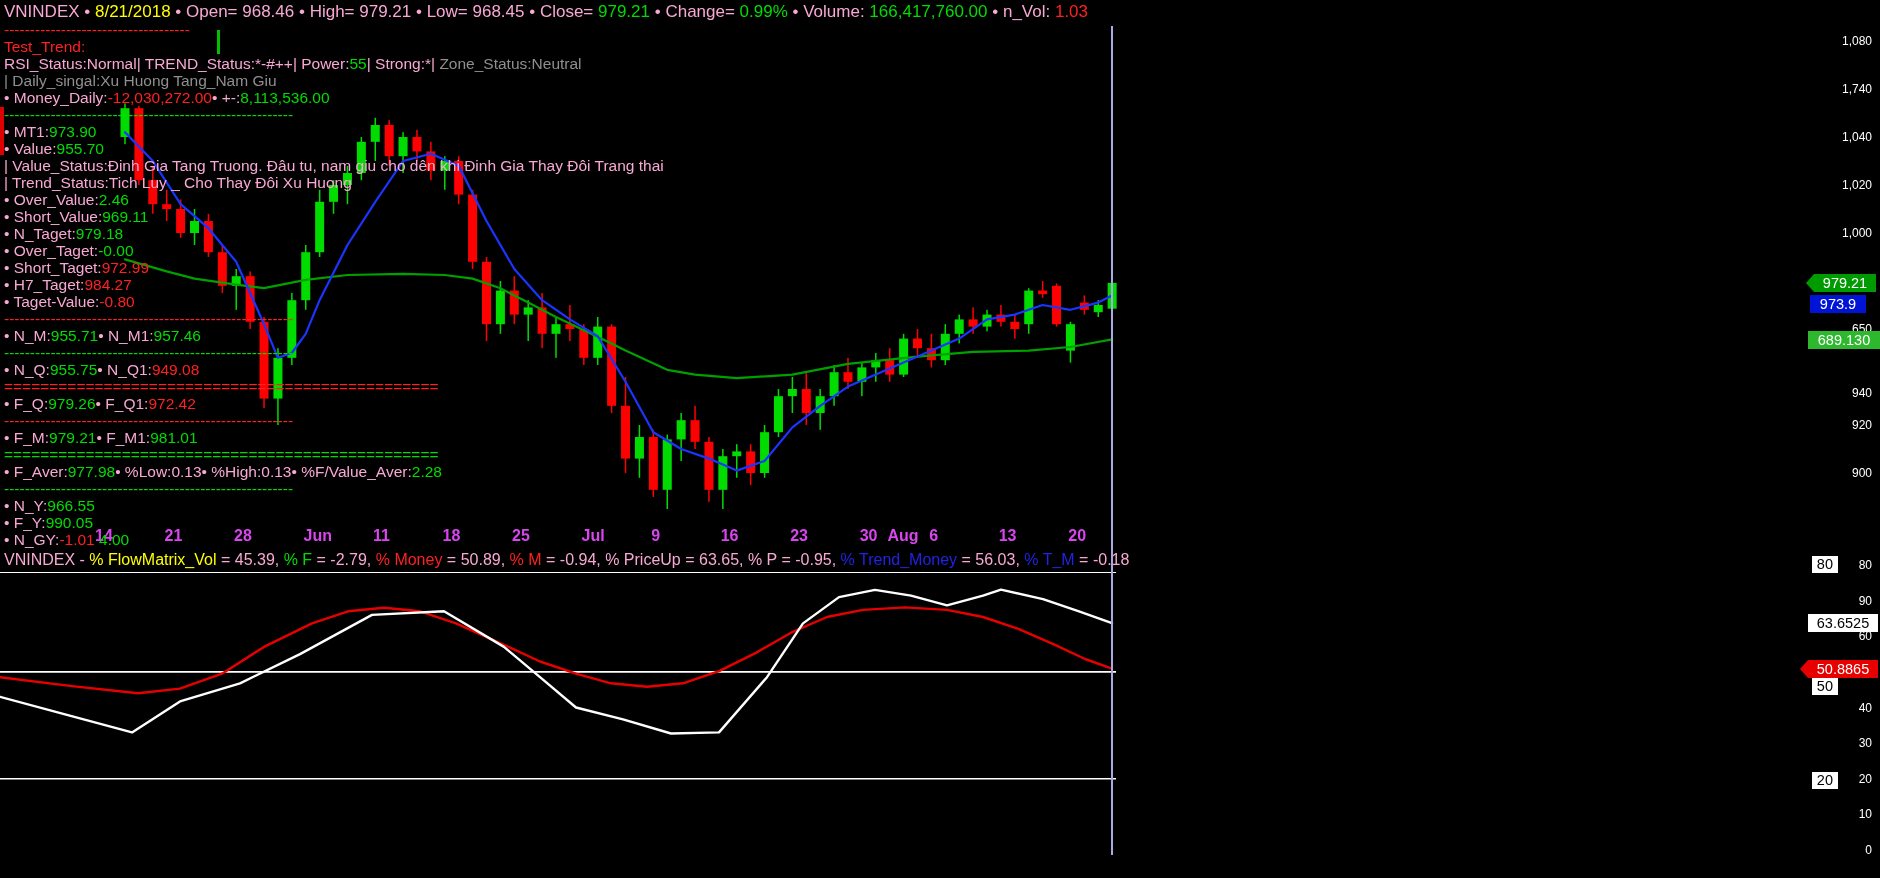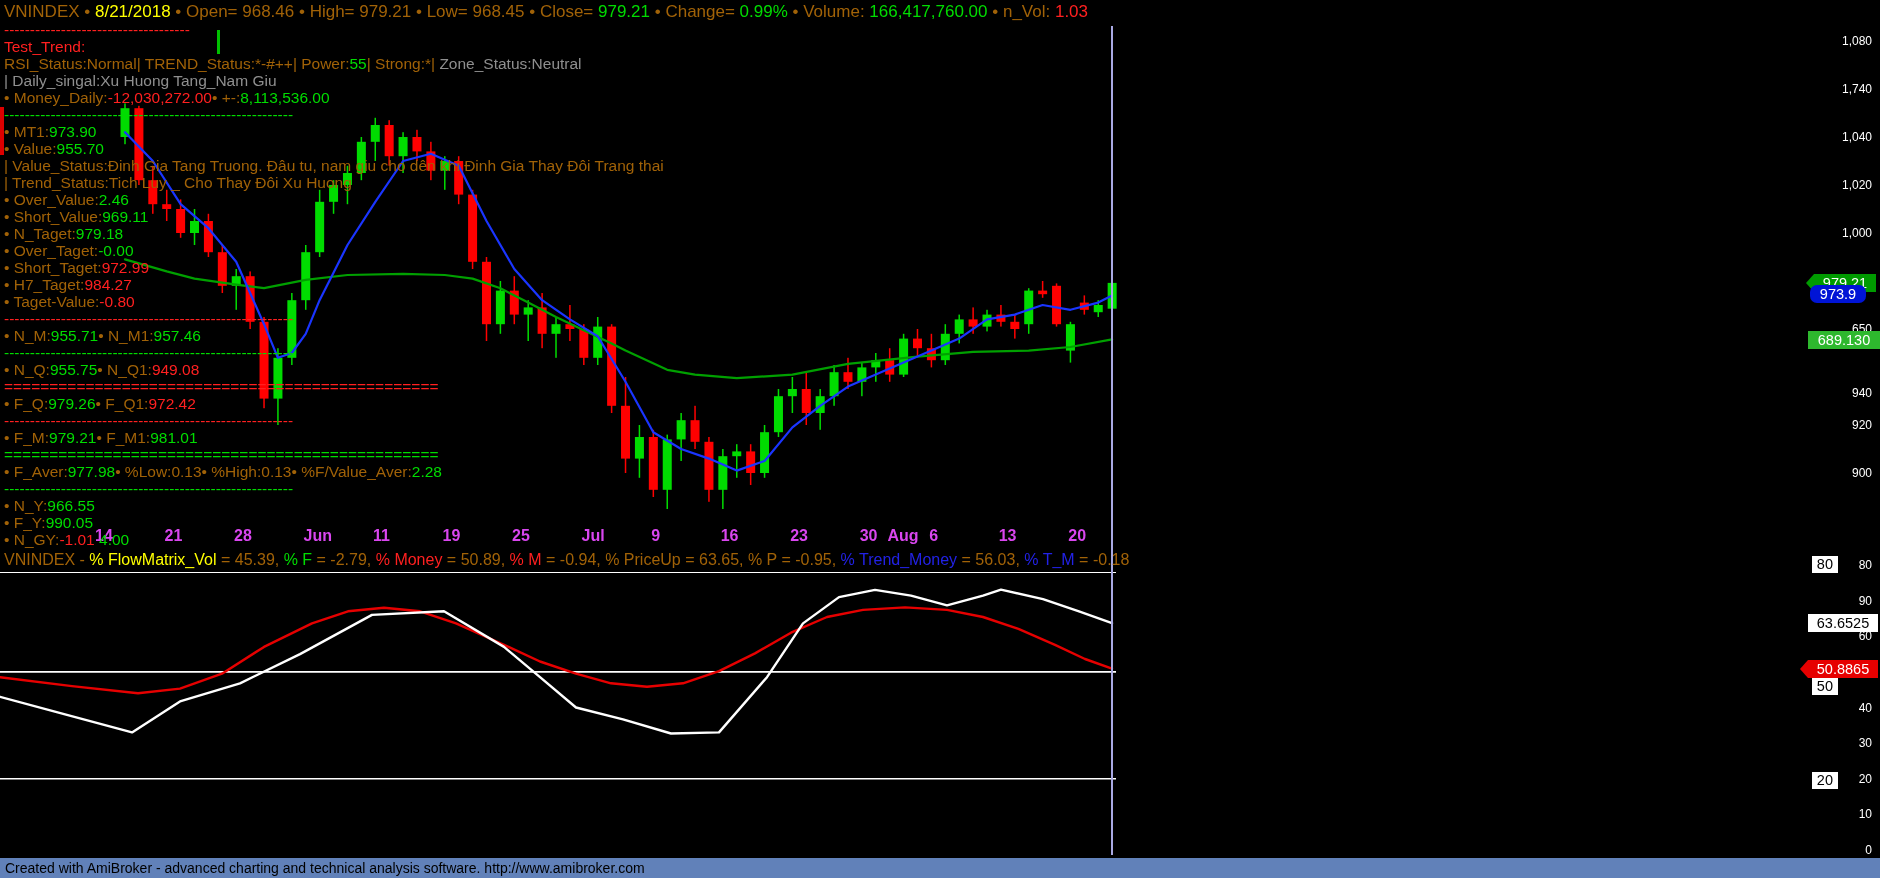--- a/index.html
+++ b/index.html
@@ -5,21 +5,21 @@
   html,body{margin:0;padding:0;background:#000;}
   #root{position:relative;width:1880px;height:878px;background:#000;overflow:hidden;
         font-family:"Liberation Sans",sans-serif;}
   #chart-svg{position:absolute;left:0;top:0;z-index:1;}
   #title-bar{position:absolute;left:4px;top:2px;font-size:17px;white-space:pre;z-index:4;}
   #overlay{position:absolute;left:4px;top:21px;font-size:15.5px;line-height:17px;white-space:pre;z-index:3;}
   .ov-line{height:17px;}
   #lower-title{position:absolute;left:4px;top:551px;font-size:16px;white-space:pre;z-index:4;}
   #x-axis{position:absolute;left:0;top:527px;height:18px;width:1130px;z-index:2;}
   .x-tick{position:absolute;width:60px;color:#d946ef;font-size:16px;font-weight:bold;}
-  .c-w{color:#a16207;} .c-y{color:#ffff00;} .c-g{color:#00dc00;}
+  .c-w{color:#f9a8d4;} .c-y{color:#ffff00;} .c-g{color:#00dc00;}
   .c-r{color:#ff2020;} .c-gy{color:#8f8f8f;} .c-b{color:#2222e6;}
   #right-axis{position:absolute;left:1740px;top:0;width:140px;height:858px;z-index:5;}
   .y-label{position:absolute;right:8px;width:90px;text-align:right;color:#fff;font-size:12px;height:18px;line-height:18px;}
   .tag{position:absolute;height:18px;line-height:18px;font-size:14.5px;color:#fff;padding:0 5px;text-align:center;}
   .tag .arr{position:absolute;left:-8px;top:0;width:0;height:0;
             border-top:9px solid transparent;border-bottom:9px solid transparent;border-right:8px solid #000;}
   .tag-green-arrow{background:#009b00;right:4px;min-width:52px;}
   .tag-green-arrow .arr{border-right-color:#009b00;}
   .tag-blue{background:#0014d6;right:14px;min-width:46px;}
   .tag-green{background:#2eb82e;right:0px;min-width:62px;}
@@ -193,21 +193,21 @@
       <rect x="217" y="30" width="3" height="24" fill="#00c000"></rect>
     </svg>
   <div id="title-bar"><span class="c-w">VNINDEX • </span><span class="c-y">8/21/2018</span><span class="c-w"> • Open= 968.46 • High= 979.21 • Low= 968.45 • Close= </span><span class="c-g">979.21</span><span class="c-w"> • Change= </span><span class="c-g">0.99%</span><span class="c-w"> • Volume: </span><span class="c-g">166,417,760.00</span><span class="c-w"> • n_Vol: </span><span class="c-r">1.03</span></div>
   <div id="overlay"><div class="ov-line"><span class="c-r">------------------------------------</span></div><div class="ov-line"><span class="c-r">Test_Trend:</span></div><div class="ov-line"><span class="c-w">RSI_Status:Normal| TREND_Status:*-#++| Power:</span><span class="c-g">55</span><span class="c-w">| Strong:*| </span><span class="c-gy">Zone_Status:Neutral</span></div><div class="ov-line"><span class="c-gy">| Daily_singal:Xu Huong Tang_Nam Giu</span></div><div class="ov-line"><span class="c-w">• Money_Daily:</span><span class="c-r">-12,030,272.00</span><span class="c-w">• +-:</span><span class="c-g">8,113,536.00</span></div><div class="ov-line"><span class="c-g">--------------------------------------------------------</span></div><div class="ov-line"><span class="c-w">• MT1:</span><span class="c-g">973.90</span></div><div class="ov-line"><span class="c-w">• Value:</span><span class="c-g">955.70</span></div><div class="ov-line"><span class="c-w">| Value_Status:Đinh Gia Tang Truong. Đâu tu, nam giu cho dên khi Đinh Gia Thay Đôi Trang thai</span></div><div class="ov-line"><span class="c-w">| Trend_Status:Tich Luy _ Cho Thay Đôi Xu Huong</span></div><div class="ov-line"><span class="c-w">• Over_Value:</span><span class="c-g">2.46</span></div><div class="ov-line"><span class="c-w">• Short_Value:</span><span class="c-g">969.11</span></div><div class="ov-line"><span class="c-w">• N_Taget:</span><span class="c-g">979.18</span></div><div class="ov-line"><span class="c-w">• Over_Taget:</span><span class="c-g">-0.00</span></div><div class="ov-line"><span class="c-w">• Short_Taget:</span><span class="c-r">972.99</span></div><div class="ov-line"><span class="c-w">• H7_Taget:</span><span class="c-r">984.27</span></div><div class="ov-line"><span class="c-w">• Taget-Value:</span><span class="c-r">-0.80</span></div><div class="ov-line"><span class="c-r">--------------------------------------------------------</span></div><div class="ov-line"><span class="c-w">• N_M:</span><span class="c-g">955.71</span><span class="c-w">• N_M1:</span><span class="c-g">957.46</span></div><div class="ov-line"><span class="c-g">--------------------------------------------------------</span></div><div class="ov-line"><span class="c-w">• N_Q:</span><span class="c-g">955.75</span><span class="c-w">• N_Q1:</span><span class="c-r">949.08</span></div><div class="ov-line"><span class="c-r">================================================</span></div><div class="ov-line"><span class="c-w">• F_Q:</span><span class="c-g">979.26</span><span class="c-w">• F_Q1:</span><span class="c-r">972.42</span></div><div class="ov-line"><span class="c-r">--------------------------------------------------------</span></div><div class="ov-line"><span class="c-w">• F_M:</span><span class="c-g">979.21</span><span class="c-w">• F_M1:</span><span class="c-g">981.01</span></div><div class="ov-line"><span class="c-g">================================================</span></div><div class="ov-line"><span class="c-w">• F_Aver:</span><span class="c-g">977.98</span><span class="c-w">• %Low:</span><span class="c-w">0.13</span><span class="c-w">• %High:</span><span class="c-w">0.13</span><span class="c-w">• %F/Value_Aver:</span><span class="c-g">2.28</span></div><div class="ov-line"><span class="c-g">--------------------------------------------------------</span></div><div class="ov-line"><span class="c-w">• N_Y:</span><span class="c-g">966.55</span></div><div class="ov-line"><span class="c-w">• F_Y:</span><span class="c-g">990.05</span></div><div class="ov-line"><span class="c-w">• N_GY:</span><span class="c-r">-1.01</span><span class="c-g"> 4.00</span></div></div>
   <div id="x-axis">
       <div class="x-tick" style="left: 95px;">14</div>
       <div class="x-tick" style="left: 164.517px;">21</div>
       <div class="x-tick" style="left: 234.035px;">28</div>
       <div class="x-tick" style="left: 303.553px;">Jun</div>
       <div class="x-tick" style="left: 373.07px;">11</div>
-      <div class="x-tick" style="left: 442.587px;">19</div>
+      <div class="x-tick" style="left: 442.587px;">18</div>
       <div class="x-tick" style="left: 512.105px;">25</div>
       <div class="x-tick" style="left: 581.622px;">Jul</div>
       <div class="x-tick" style="left: 651.14px;">9</div>
       <div class="x-tick" style="left: 720.657px;">16</div>
       <div class="x-tick" style="left: 790.175px;">23</div>
       <div class="x-tick" style="left: 859.692px;">30</div>
       <div class="x-tick" style="left: 887.5px;">Aug</div>
       <div class="x-tick" style="left: 929.21px;">6</div>
       <div class="x-tick" style="left: 998.727px;">13</div>
       <div class="x-tick" style="left: 1068.24px;">20</div>
@@ -217,30 +217,29 @@
       <div class="y-label" style="top: 32px;">1,080</div>
       <div class="y-label" style="top: 80px;">1,740</div>
       <div class="y-label" style="top: 128px;">1,040</div>
       <div class="y-label" style="top: 176px;">1,020</div>
       <div class="y-label" style="top: 224px;">1,000</div>
       <div class="y-label" style="top: 320px;">650</div>
       <div class="y-label" style="top: 368px; margin-top: 16px;">940</div>
       <div class="y-label" style="top: 416px;">920</div>
       <div class="y-label" style="top: 464px;">900</div>
       <div class="tag tag-green-arrow" style="top: 273.896px;"><span class="arr"></span>979.21</div>
-      <div class="tag tag-blue" style="top: 285px; border-radius: 7px;">973.9</div>
+      <div class="tag tag-blue" style="top: 295px;">973.9</div>
       <div class="tag tag-green" style="top: 331.315px;">689.130</div>
       <div class="y-label" style="top: 556px;">80</div>
       <div class="y-label" style="top: 591.625px;">90</div>
       <div class="y-label" style="top: 627.25px;">60</div>
       <div class="y-label" style="top: 698.5px;">40</div>
       <div class="y-label" style="top: 734.125px;">30</div>
       <div class="y-label" style="top: 769.75px;">20</div>
       <div class="y-label" style="top: 805.375px;">10</div>
       <div class="y-label" style="top: 841px;">0</div>
       <div class="level-box" style="top: 556px;">80</div>
       <div class="level-box" style="top: 677.875px;">50</div>
       <div class="level-box" style="top: 771.75px;">20</div>
       <div class="tag tag-white" style="top: 614.238px;">63.6525</div>
       <div class="tag tag-red-arrow" style="top: 659.717px;"><span class="arr"></span>50.8865</div>
     </div>
-  <div id="status-bar">Created with AmiBroker - advanced charting and technical analysis software. http://www.amibroker.com</div>
 </div>
 
 </body></html>

